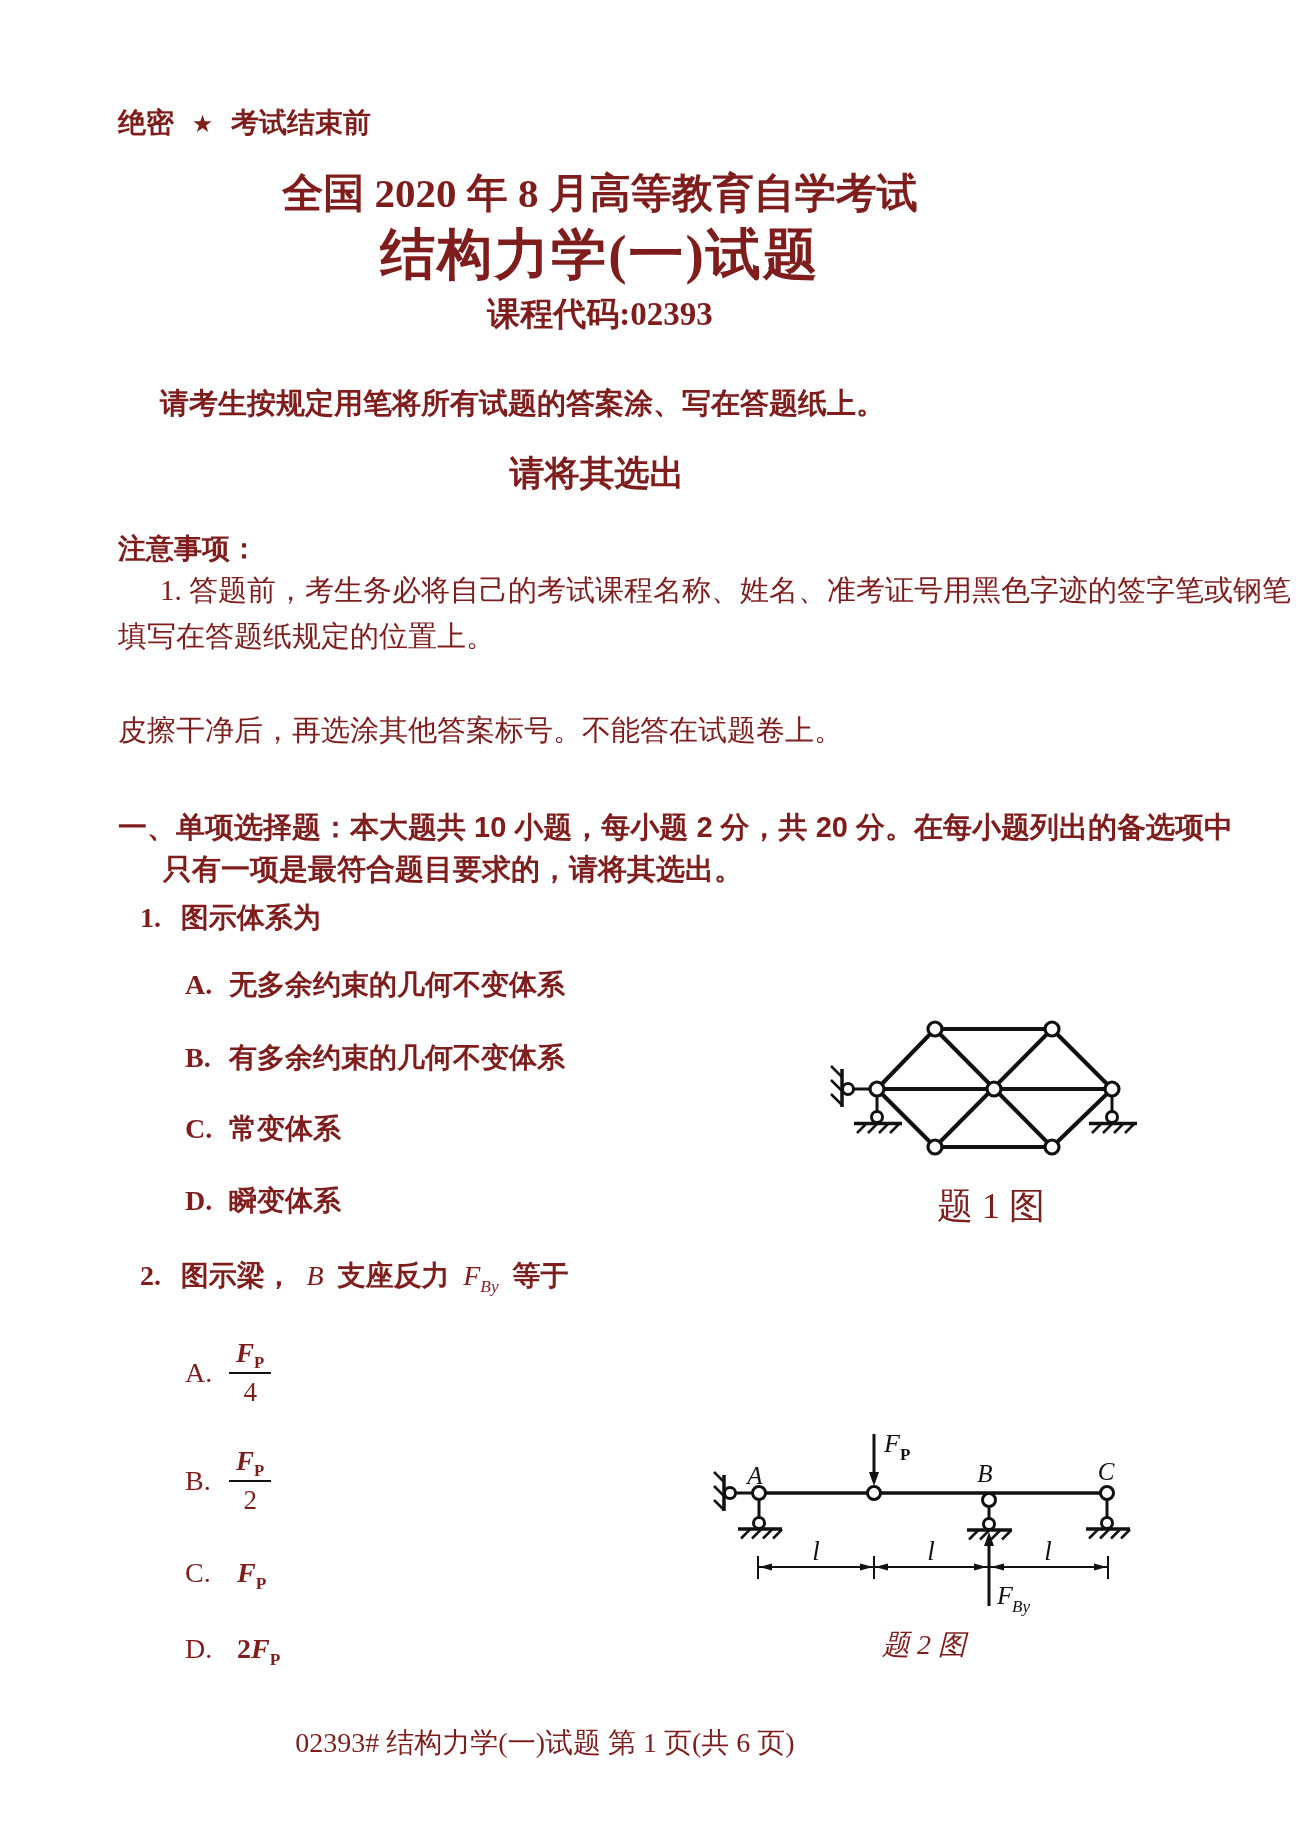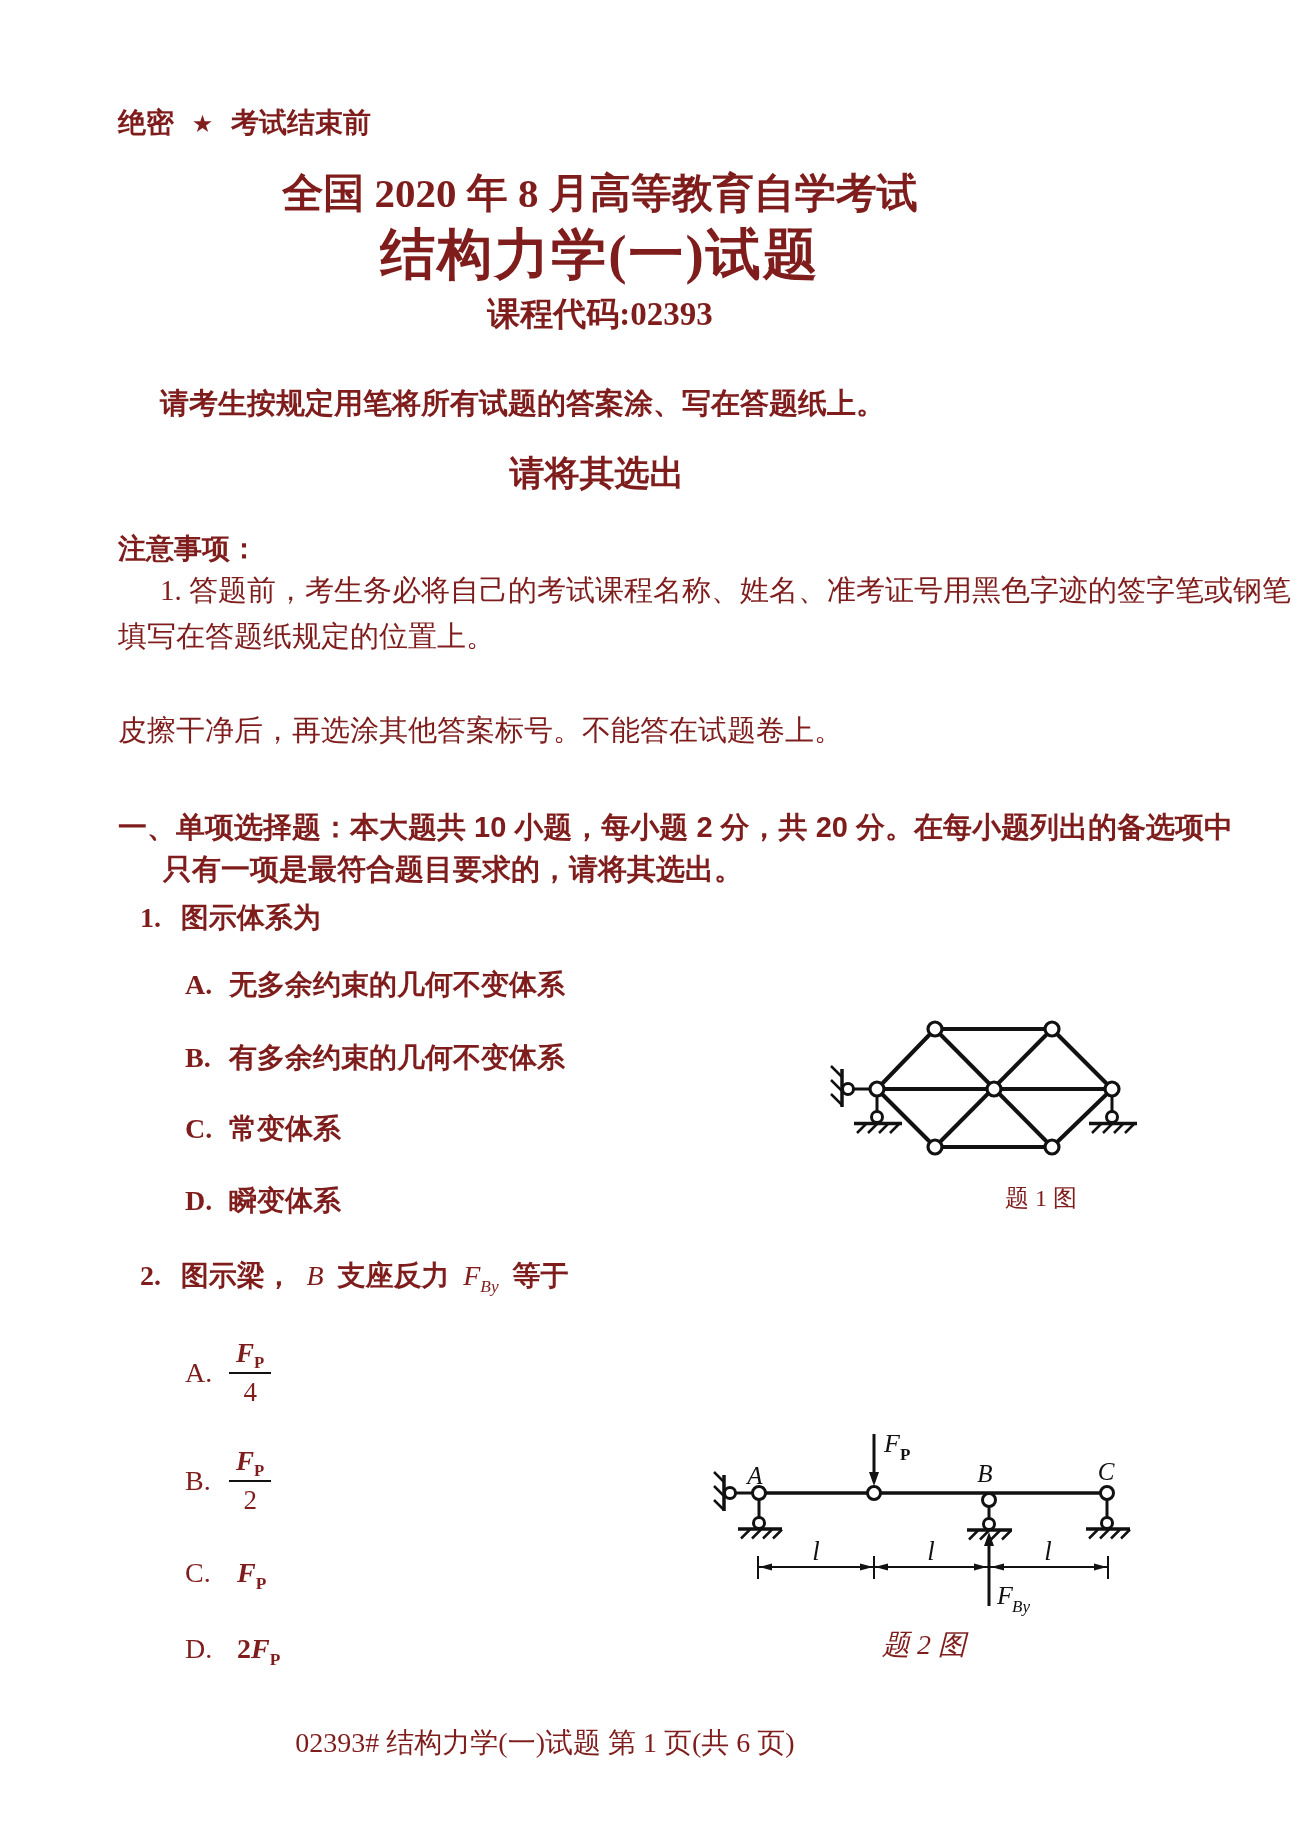--- a/index.html
+++ b/index.html
@@ -123,21 +123,21 @@
     <g fill="#fff" stroke="#111" stroke-width="3.2">
       <circle cx="57" cy="84" r="7"></circle>
       <circle cx="115" cy="24" r="7"></circle>
       <circle cx="232" cy="24" r="7"></circle>
       <circle cx="292" cy="84" r="7"></circle>
       <circle cx="232" cy="142" r="7"></circle>
       <circle cx="115" cy="142" r="7"></circle>
       <circle cx="174" cy="84" r="7"></circle>
     </g>
   </svg>
-  <div class="abs center zh-serif" style="left:976px;top:1182px;width:130px;font-size:24px;">题 1 图</div>
+  <div class="abs center zh-serif" style="left:926px;top:1182px;width:130px;font-size:36px;">题 1 图</div>
 
   <div class="abs zh-sans" style="left:140px;top:1257px;font-size:28px;font-weight:600;">
     <span style="font-family:'Liberation Serif',serif;">2.</span>
     <span style="margin-left:12px;">图示梁，</span>
     <span class="math" style="margin:0 6px;font-weight:normal;">B</span>
     <span>支座反力</span>
     <span class="math" style="margin:0 6px;font-weight:normal;"><i>F</i><sub><i>By</i></sub></span>
     <span>等于</span>
   </div>
 

